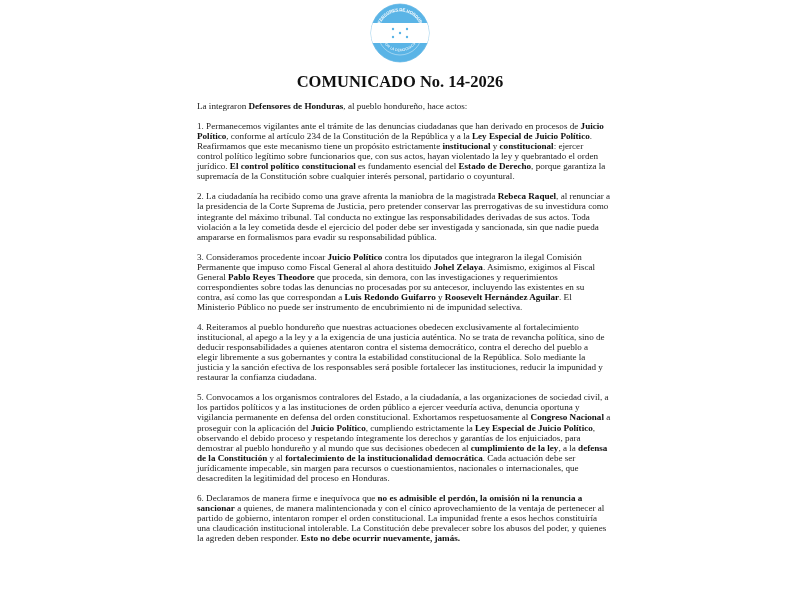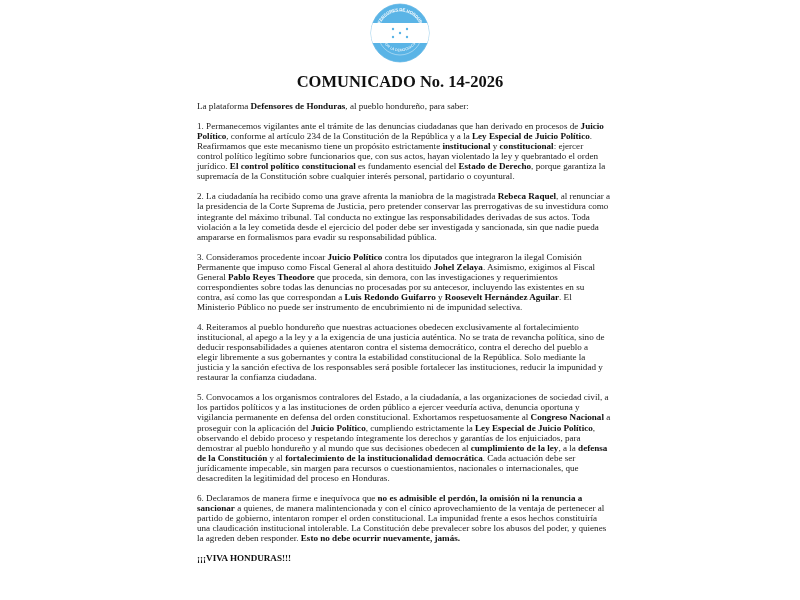--- a/index.html
+++ b/index.html
@@ -46,31 +46,30 @@
       <text font-size="3.6" fill="#ffffff" font-family="Liberation Sans, sans-serif">
         <textPath href="#arcBot" startOffset="50%" text-anchor="middle">POR LA DEMOCRACIA</textPath>
       </text>
     </svg>
   </div>
 
   <div class="title">COMUNICADO No. 14-2026</div>
 
   <div class="body">
 
-    <p class="intro"><span>La plataforma </span><b>Defensores de Honduras</b><span>, al pueblo hondureño, para saber:</span></p>
+    <p class="intro"><span>La integraron </span><b>Defensores de Honduras</b><span>, al pueblo hondureño, hace actos:</span></p>
 
     <p><span>1. Permanecemos vigilantes ante el trámite de las denuncias ciudadanas que han derivado en procesos de </span><b>Juicio Político</b><span>, conforme al artículo 234 de la Constitución de la República y a la </span><b>Ley Especial de Juicio Político</b><span>. Reafirmamos que este mecanismo tiene un propósito estrictamente </span><b>institucional</b><span> y </span><b>constitucional</b><span>: ejercer control político legítimo sobre funcionarios que, con sus actos, hayan violentado la ley y quebrantado el orden jurídico. </span><b>El control político constitucional</b><span> es fundamento esencial del </span><b>Estado de Derecho</b><span>, porque garantiza la supremacía de la Constitución sobre cualquier interés personal, partidario o coyuntural.</span></p>
 
     <p><span>2. La ciudadanía ha recibido como una grave afrenta la maniobra de la magistrada </span><b>Rebeca Raquel</b><span>, al renunciar a la presidencia de la Corte Suprema de Justicia, pero pretender conservar las prerrogativas de su investidura como integrante del máximo tribunal. Tal conducta no extingue las responsabilidades derivadas de sus actos. Toda violación a la ley cometida desde el ejercicio del poder debe ser investigada y sancionada, sin que nadie pueda ampararse en formalismos para evadir su responsabilidad pública.</span></p>
 
     <p><span>3. Consideramos procedente incoar </span><b>Juicio Político</b><span> contra los diputados que integraron la ilegal Comisión Permanente que impuso como Fiscal General al ahora destituido </span><b>Johel Zelaya</b><span>. Asimismo, exigimos al Fiscal General </span><b>Pablo Reyes Theodore</b><span> que proceda, sin demora, con las investigaciones y requerimientos correspondientes sobre todas las denuncias no procesadas por su antecesor, incluyendo las existentes en su contra, así como las que correspondan a </span><b>Luis Redondo Guifarro</b><span> y </span><b>Roosevelt Hernández Aguilar</b><span>. El Ministerio Público no puede ser instrumento de encubrimiento ni de impunidad selectiva.</span></p>
 
     <p><span>4. Reiteramos al pueblo hondureño que nuestras actuaciones obedecen exclusivamente al fortalecimiento institucional, al apego a la ley y a la exigencia de una justicia auténtica. No se trata de revancha política, sino de deducir responsabilidades a quienes atentaron contra el sistema democrático, contra el derecho del pueblo a elegir libremente a sus gobernantes y contra la estabilidad constitucional de la República. Solo mediante la justicia y la sanción efectiva de los responsables será posible fortalecer las instituciones, reducir la impunidad y restaurar la confianza ciudadana.</span></p>
 
     <p><span>5. Convocamos a los organismos contralores del Estado, a la ciudadanía, a las organizaciones de sociedad civil, a los partidos políticos y a las instituciones de orden público a ejercer veeduría activa, denuncia oportuna y vigilancia permanente en defensa del orden constitucional. Exhortamos respetuosamente al </span><b>Congreso Nacional</b><span> a proseguir con la aplicación del </span><b>Juicio Político</b><span>, cumpliendo estrictamente la </span><b>Ley Especial de Juicio Político</b><span>, observando el debido proceso y respetando íntegramente los derechos y garantías de los enjuiciados, para demostrar al pueblo hondureño y al mundo que sus decisiones obedecen al </span><b>cumplimiento de la ley</b><span>, a la </span><b>defensa de la Constitución</b><span> y al </span><b>fortalecimiento de la institucionalidad democrática</b><span>. Cada actuación debe ser jurídicamente impecable, sin margen para recursos o cuestionamientos, nacionales o internacionales, que desacrediten la legitimidad del proceso en Honduras.</span></p>
 
     <p><span>6. Declaramos de manera firme e inequívoca que </span><b>no es admisible el perdón, la omisión ni la renuncia a sancionar</b><span> a quienes, de manera malintencionada y con el cínico aprovechamiento de la ventaja de pertenecer al partido de gobierno, intentaron romper el orden constitucional. La impunidad frente a esos hechos constituiría una claudicación institucional intolerable. La Constitución debe prevalecer sobre los abusos del poder, y quienes la agreden deben responder. </span><b>Esto no debe ocurrir nuevamente, jamás.</b></p>
 
 
-    <p><b>¡¡¡VIVA HONDURAS!!!</b></p>
 
   </div>
 </div>
 
 </body></html>

